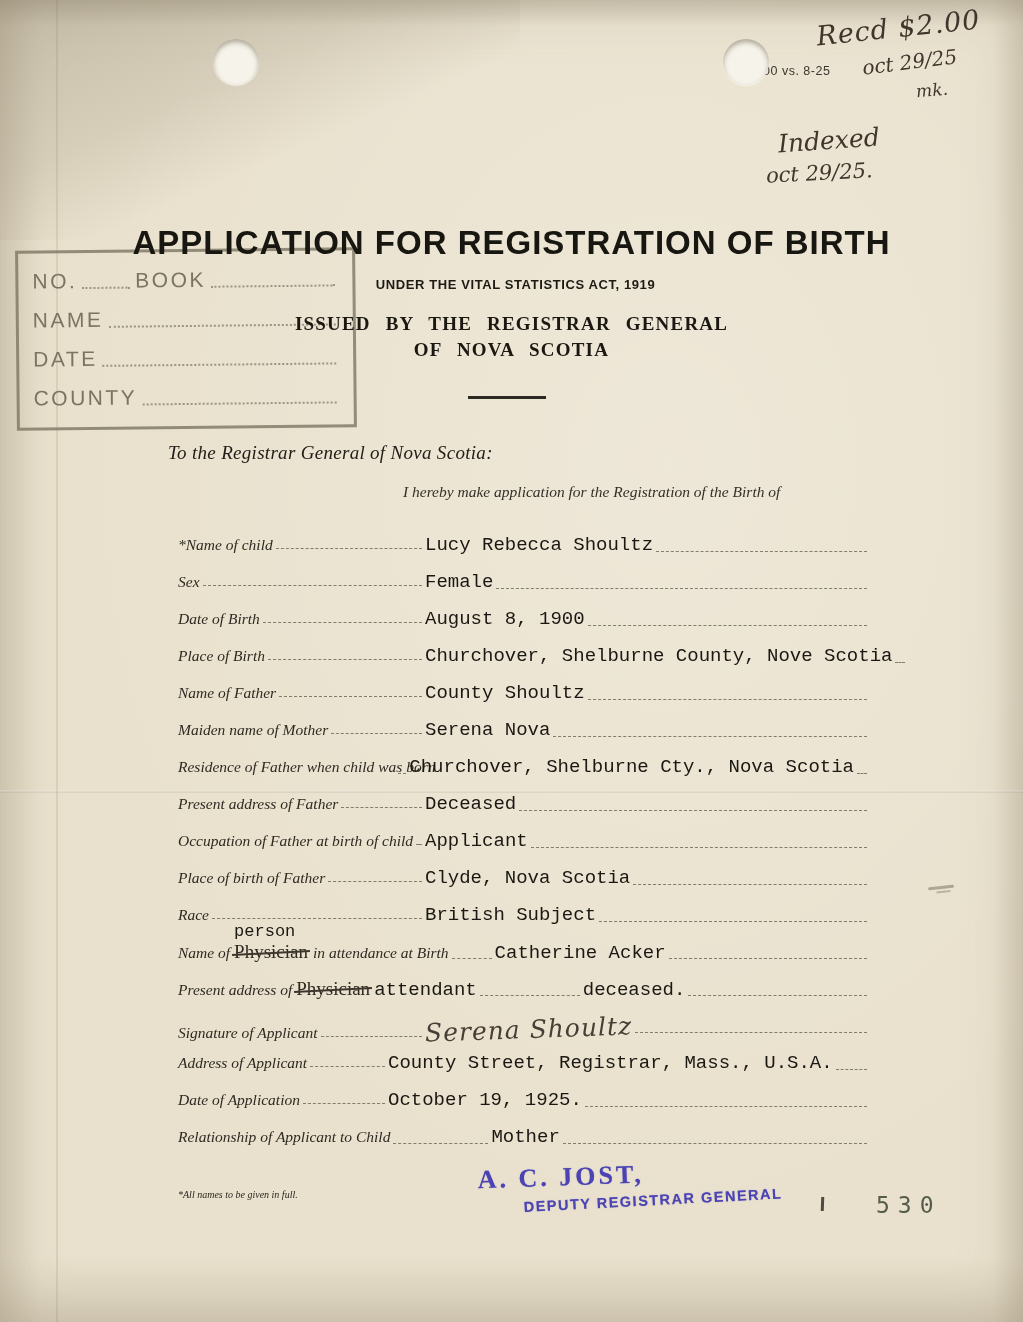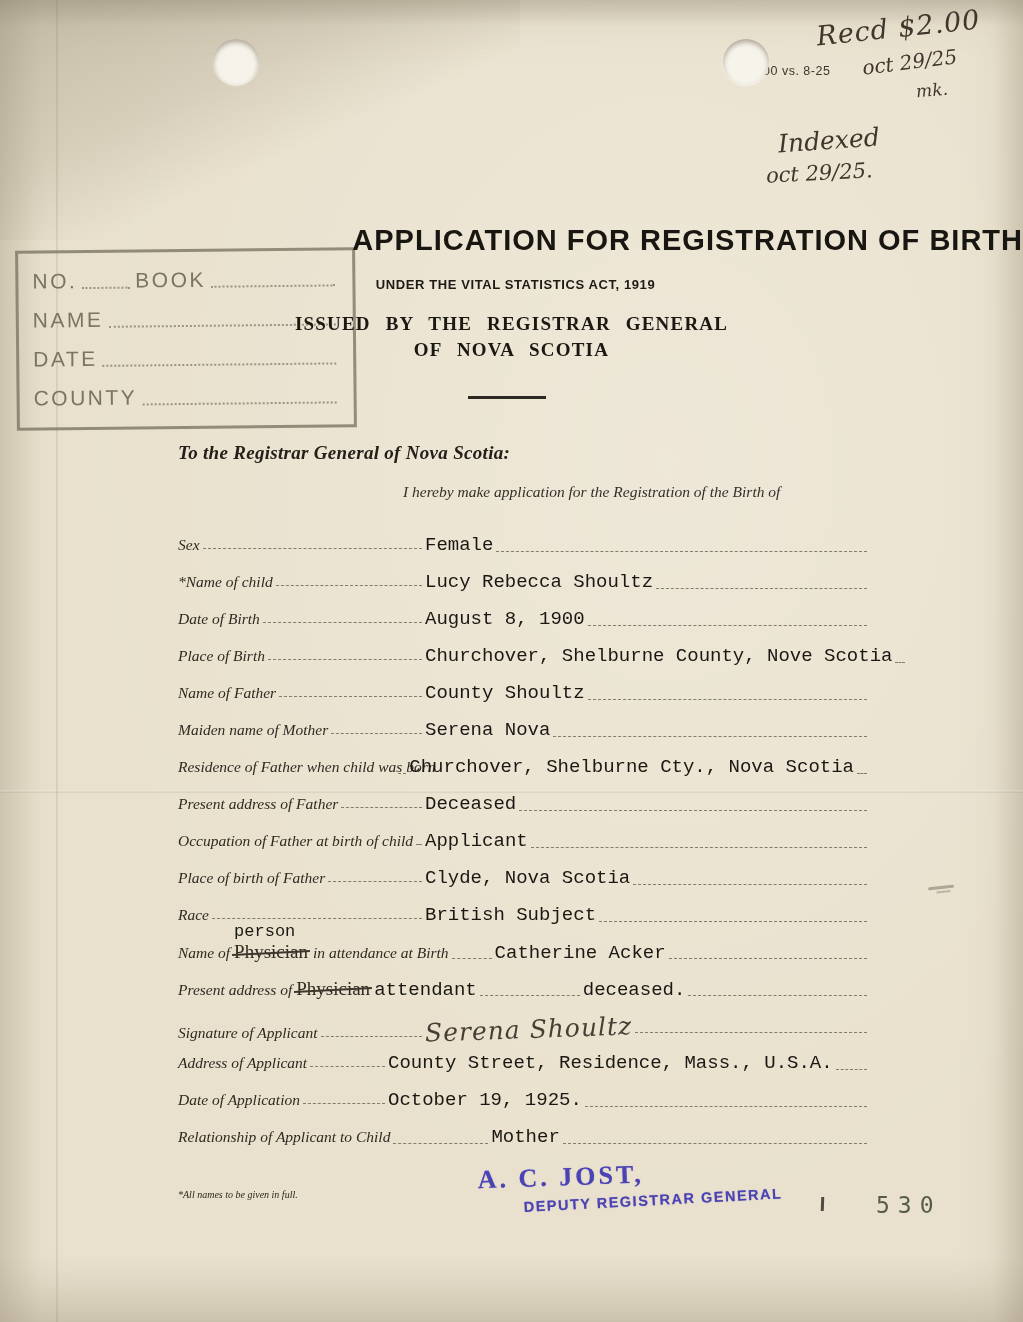--- a/index.html
+++ b/index.html
@@ -50,33 +50,33 @@
   .stamp-box { position:absolute; left:16px; top:249px; width:340px; height:180px;
     border:3px solid rgba(124,117,99,.8); transform:rotate(-.6deg);
     padding:16px 12px 8px 14px; color:#7b7463;
     font-family:"Liberation Sans", sans-serif; }
   .sb-row { display:flex; align-items:baseline; font-size:21px; letter-spacing:2.5px; margin-bottom:15px; }
   .sb-dots { border-bottom:2px dotted rgba(123,116,99,.7); height:0; align-self:flex-end; margin:0 5px 4px; }
   .sb-dots.grow { flex:1 1 auto; }
   .sb-dots.fix { flex:0 0 48px; }
 
   
-  .title { position:absolute; left:0; right:0; top:224px; text-align:right; z-index:1;
-    font-family:"Liberation Sans", sans-serif; font-weight:bold; font-size:29px;
+  .title { position:absolute; left:0; right:0; top:224px; text-align:center; z-index:1;
+    font-family:"Liberation Sans", sans-serif; font-weight:bold; font-size:33px;
     letter-spacing:1px; color:#181610; }
   .act-line { position:absolute; left:8px; right:0; top:277px; text-align:center;
     font-family:"Liberation Sans", sans-serif; font-weight:bold; font-size:13px;
     letter-spacing:.6px; color:#1d1a14; }
   .issued { position:absolute; left:0; right:0; text-align:center;
     font-weight:bold; font-size:19px; letter-spacing:1.2px; word-spacing:9px; color:#1b1812; }
   .issued.l1 { top:313px; }
   .issued.l2 { top:339px; }
   .head-rule { position:absolute; left:468px; top:396px; width:78px; height:3px; background:#2c2822; }
 
-  .salutation { position:absolute; left:178px; top:442px; font-style:italic; font-weight:bold;
+  .salutation { position:absolute; left:168px; top:442px; font-style:italic; font-weight:normal;
     font-size:19px; color:#242019; letter-spacing:.3px; }
   .intro { position:absolute; left:403px; top:483px; font-style:italic; font-size:15.5px; color:#332f28; }
 
   
   .form-rows { position:absolute; left:178px; top:534px; width:692px; }
   .frow { display:flex; align-items:baseline; height:23px; margin-bottom:14px; }
   .lblwrap { display:flex; align-items:baseline; min-width:247px; }
   .tight .lblwrap { min-width:0; }
   .w210 .lblwrap { min-width:210px; }
   .lbl { white-space:nowrap; font-style:italic; font-size:15.5px; color:#2e2a22; }
@@ -163,33 +163,33 @@
   <div class="issued l2">OF NOVA SCOTIA</div>
   <div class="head-rule"></div>
 
   <div class="salutation">To the Registrar General of Nova Scotia:</div>
   <div class="intro">I hereby make application for the Registration of the Birth of</div>
 
   <div class="form-rows">
 
     <div class="frow">
       <span class="lblwrap">
+          <span class="lbl">*Name of child</span>
+          <span class="dash"></span>
+        </span>
+      <span class="val">Lucy Rebecca Shoultz</span>
+      <span class="dash tail"></span>
+    </div>
+
+    <div class="frow">
+      <span class="lblwrap">
           <span class="lbl">Sex</span>
           <span class="dash"></span>
         </span>
       <span class="val">Female</span>
-      <span class="dash tail"></span>
-    </div>
-
-    <div class="frow">
-      <span class="lblwrap">
-          <span class="lbl">*Name of child</span>
-          <span class="dash"></span>
-        </span>
-      <span class="val">Lucy Rebecca Shoultz</span>
       <span class="dash tail"></span>
     </div>
 
     <div class="frow">
       <span class="lblwrap">
           <span class="lbl">Date of Birth</span>
           <span class="dash"></span>
         </span>
       <span class="val">August 8, 1900</span>
       <span class="dash tail"></span>
@@ -299,21 +299,21 @@
         </span>
       <span class="val sig">Serena Shoultz</span>
       <span class="dash tail"></span>
     </div>
 
     <div class="frow w210">
       <span class="lblwrap">
           <span class="lbl">Address of Applicant</span>
           <span class="dash"></span>
         </span>
-      <span class="val">County Street, Residence, Mass., U.S.A.</span>
+      <span class="val">County Street, Registrar, Mass., U.S.A.</span>
       <span class="dash tail"></span>
     </div>
 
     <div class="frow w210">
       <span class="lblwrap">
           <span class="lbl">Date of Application</span>
           <span class="dash"></span>
         </span>
       <span class="val">October 19, 1925.</span>
       <span class="dash tail"></span>

